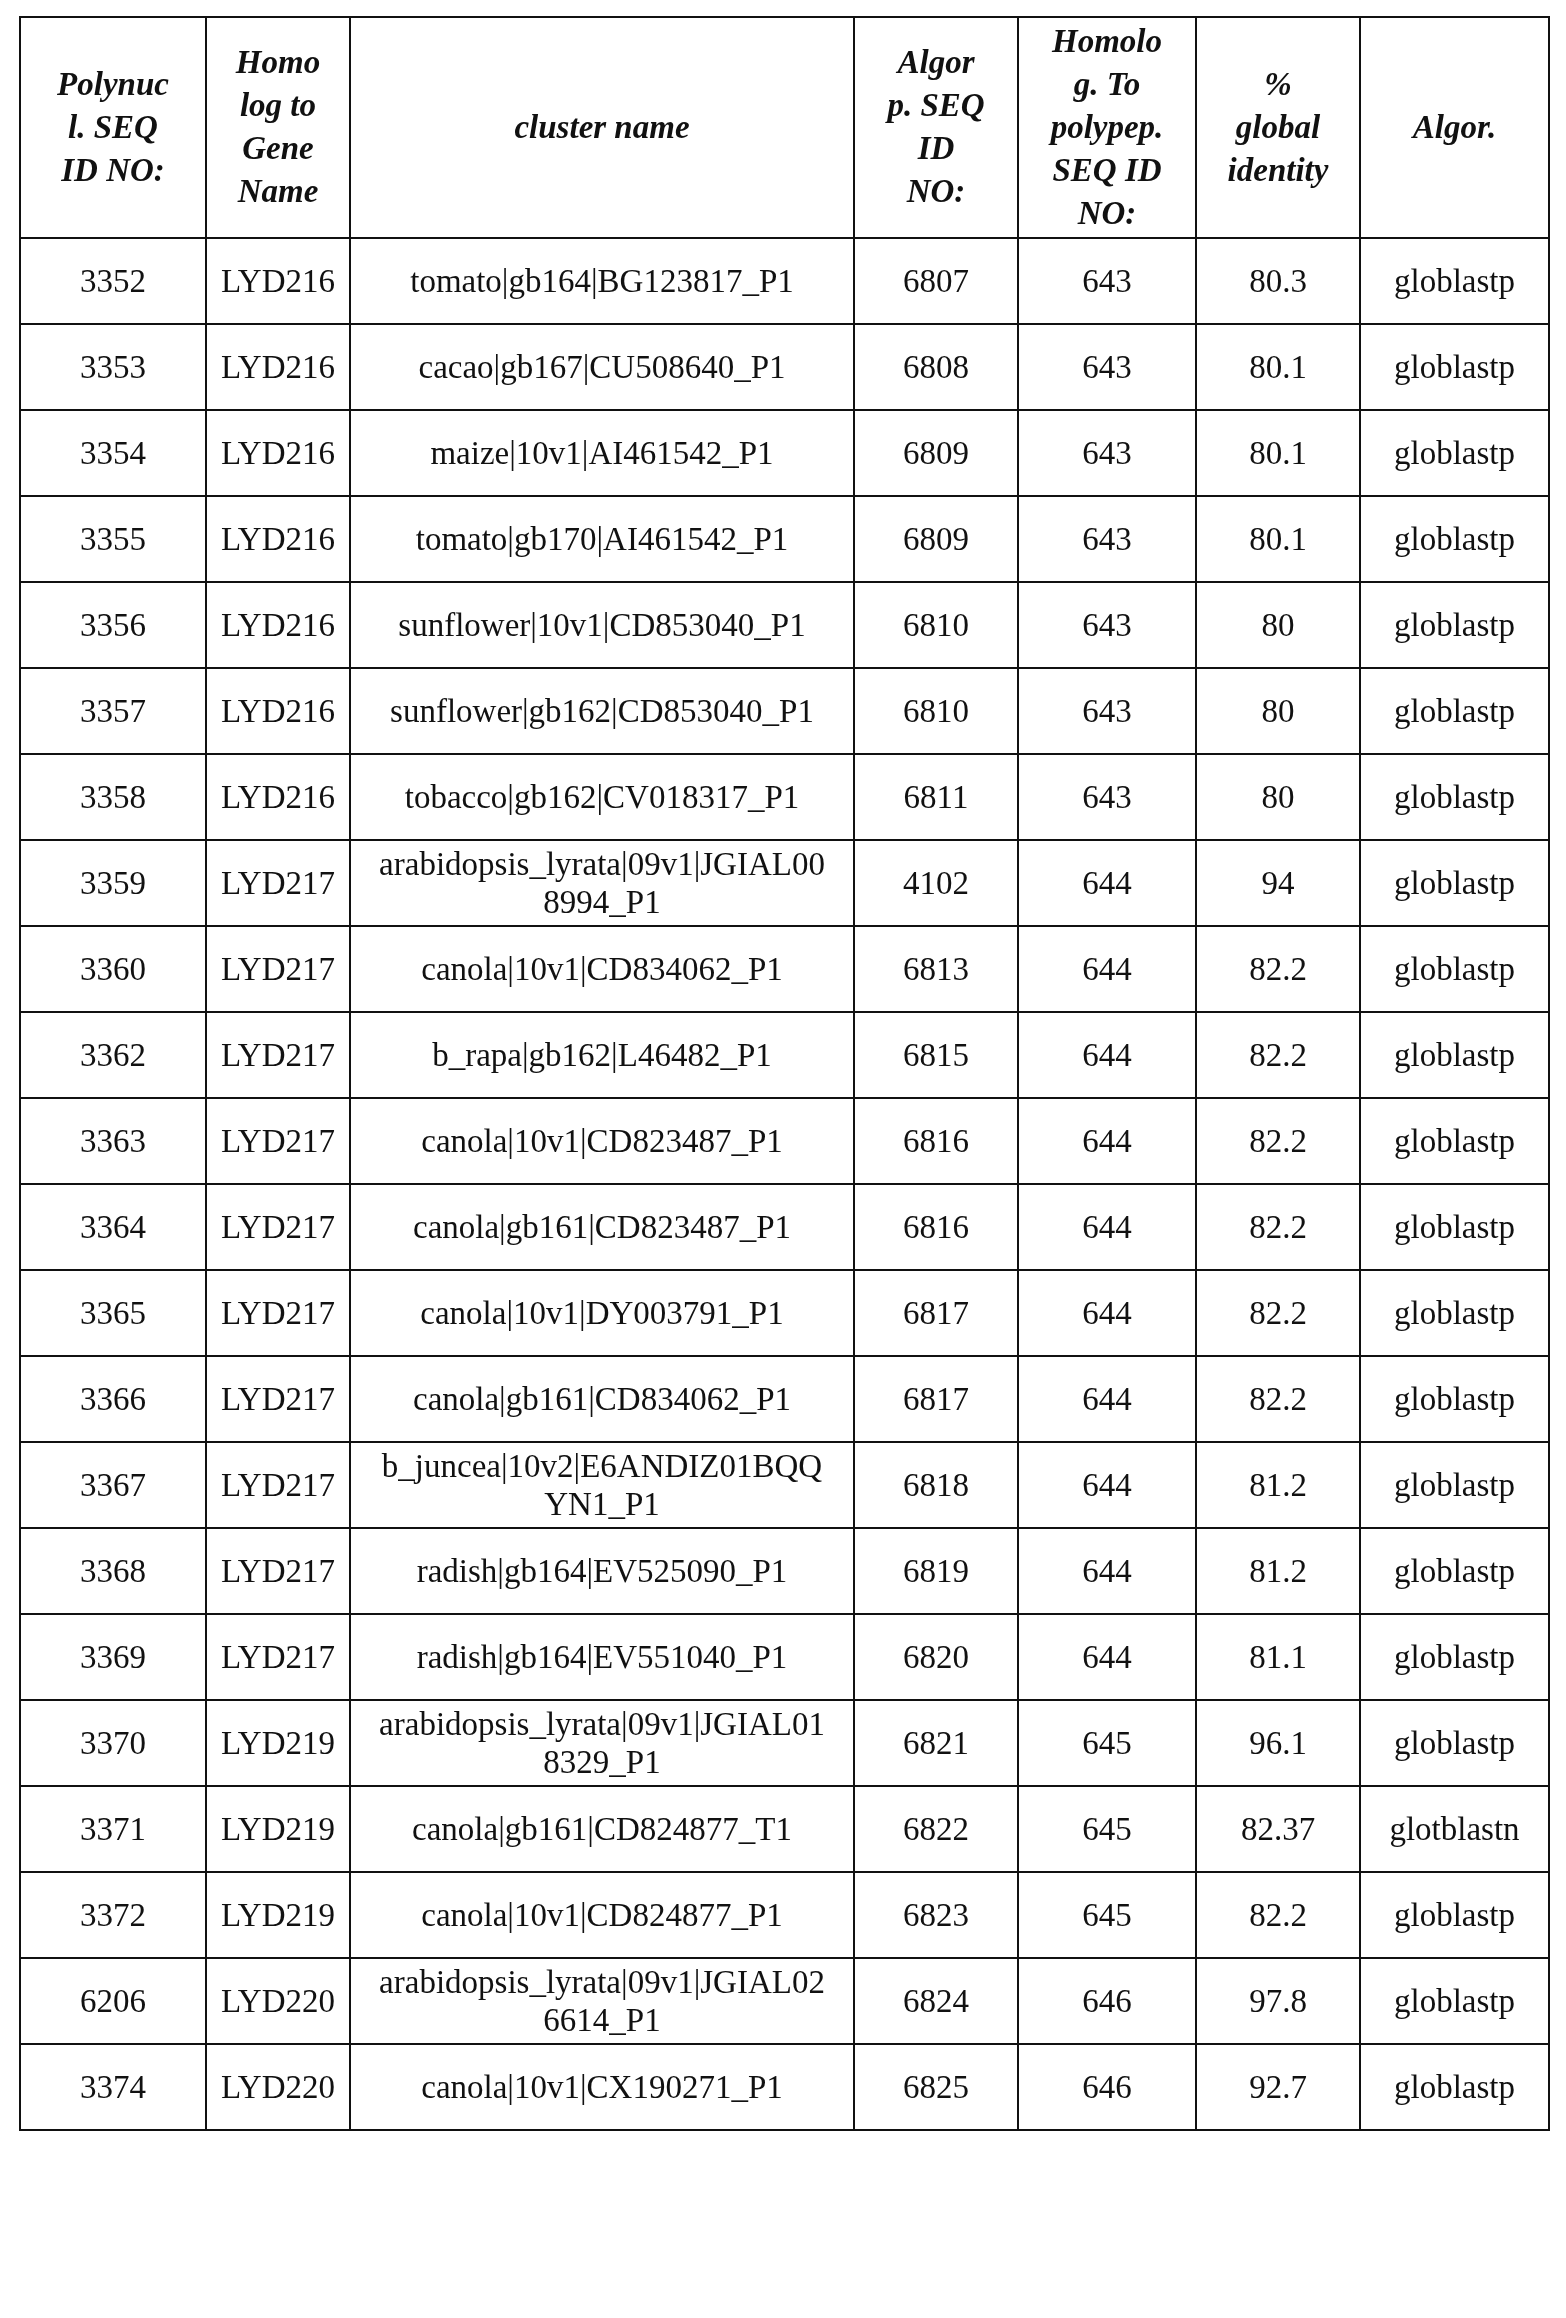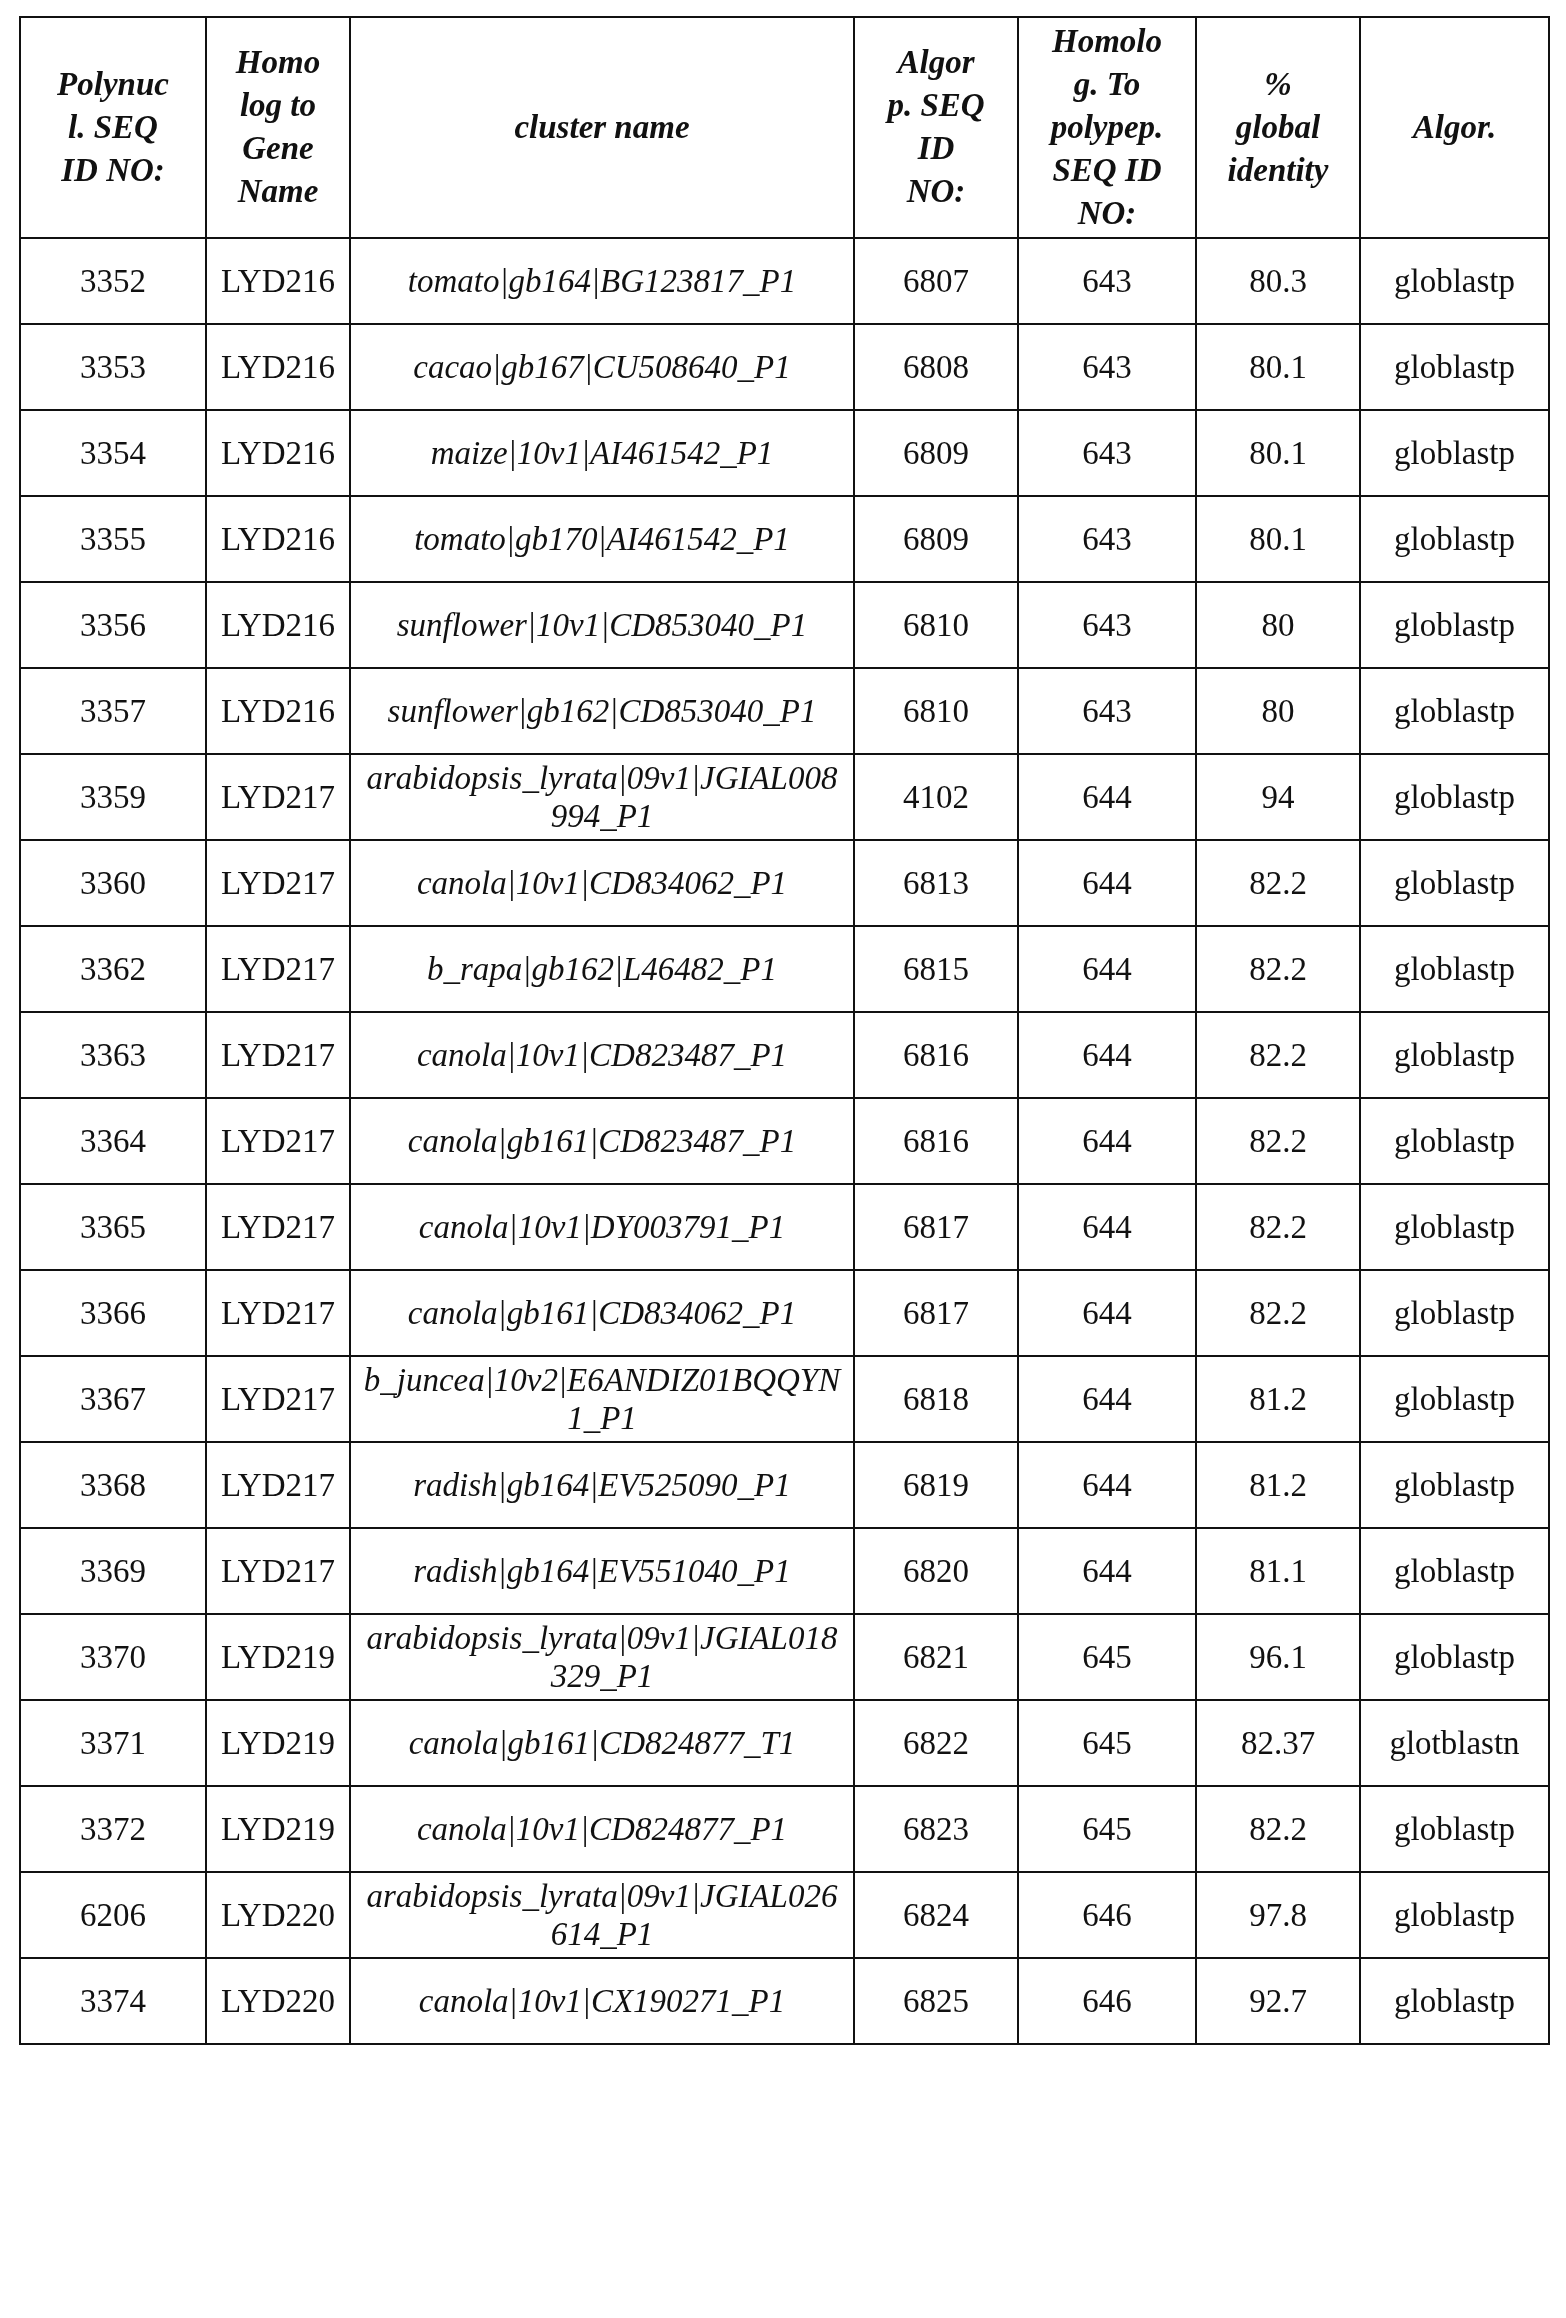--- a/index.html
+++ b/index.html
@@ -45,22 +45,21 @@
     line-height: 38px;
   }
   .seqtable td.gene {
     word-break: break-all;
     line-height: 36px;
     padding: 0 0;
   }
   .seqtable td.cluster {
     word-break: break-all;
     line-height: 38px;
-    padding: 0 12px;
-    font-style: italic;
+    padding: 0 20px;
   }
   col.c1 { width: 186px; }
   col.c2 { width: 144px; }
   col.c3 { width: 504px; }
   col.c4 { width: 164px; }
   col.c5 { width: 178px; }
   col.c6 { width: 164px; }
   col.c7 { width: 189px; }
   .hdr-line { display: block; }
 </style>
@@ -165,20 +164,29 @@
       <tr>
         <td>3357</td>
         <td class="gene">LYD216</td>
         <td class="cluster">sunflower|gb162|CD853040_P1</td>
         <td>6810</td>
         <td>643</td>
         <td>80</td>
         <td>globlastp</td>
       </tr>
       <tr>
+        <td>3358</td>
+        <td class="gene">LYD216</td>
+        <td class="cluster">tobacco|gb162|CV018317_P1</td>
+        <td>6811</td>
+        <td>643</td>
+        <td>80</td>
+        <td>globlastp</td>
+      </tr>
+      <tr>
         <td>3359</td>
         <td class="gene">LYD217</td>
         <td class="cluster">arabidopsis_lyrata|09v1|JGIAL008994_P1</td>
         <td>4102</td>
         <td>644</td>
         <td>94</td>
         <td>globlastp</td>
       </tr>
       <tr>
         <td>3360</td>

